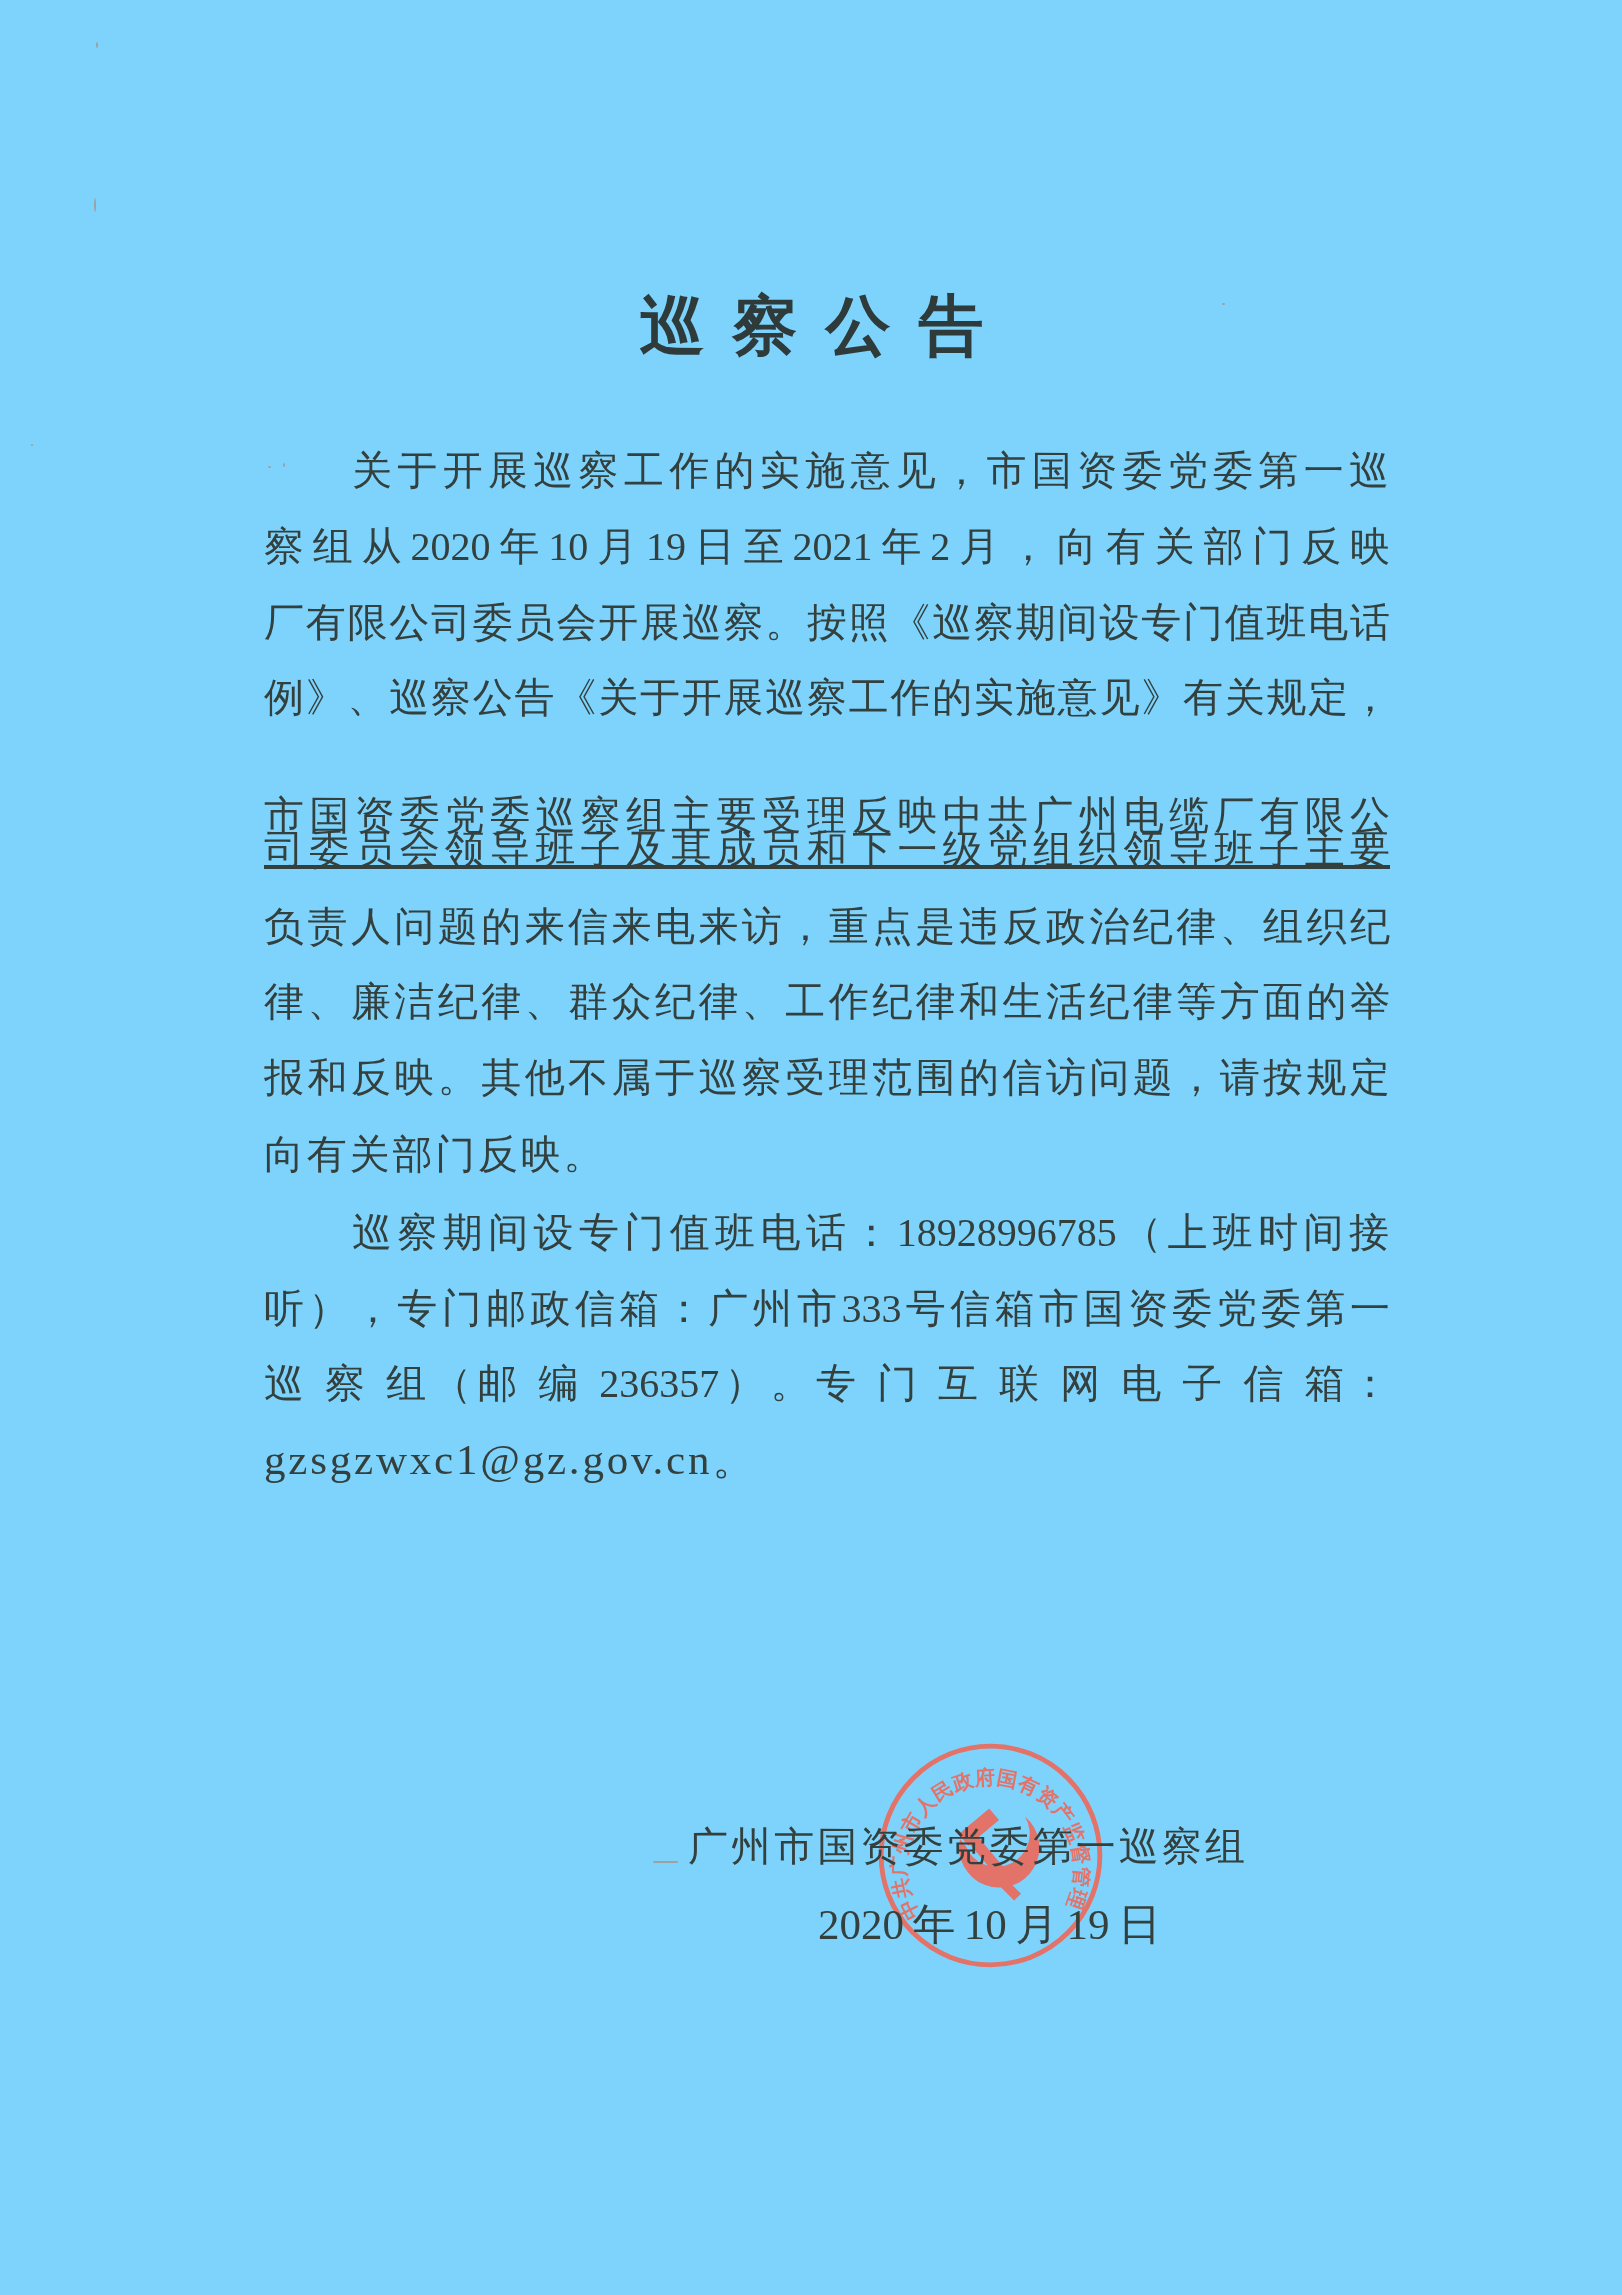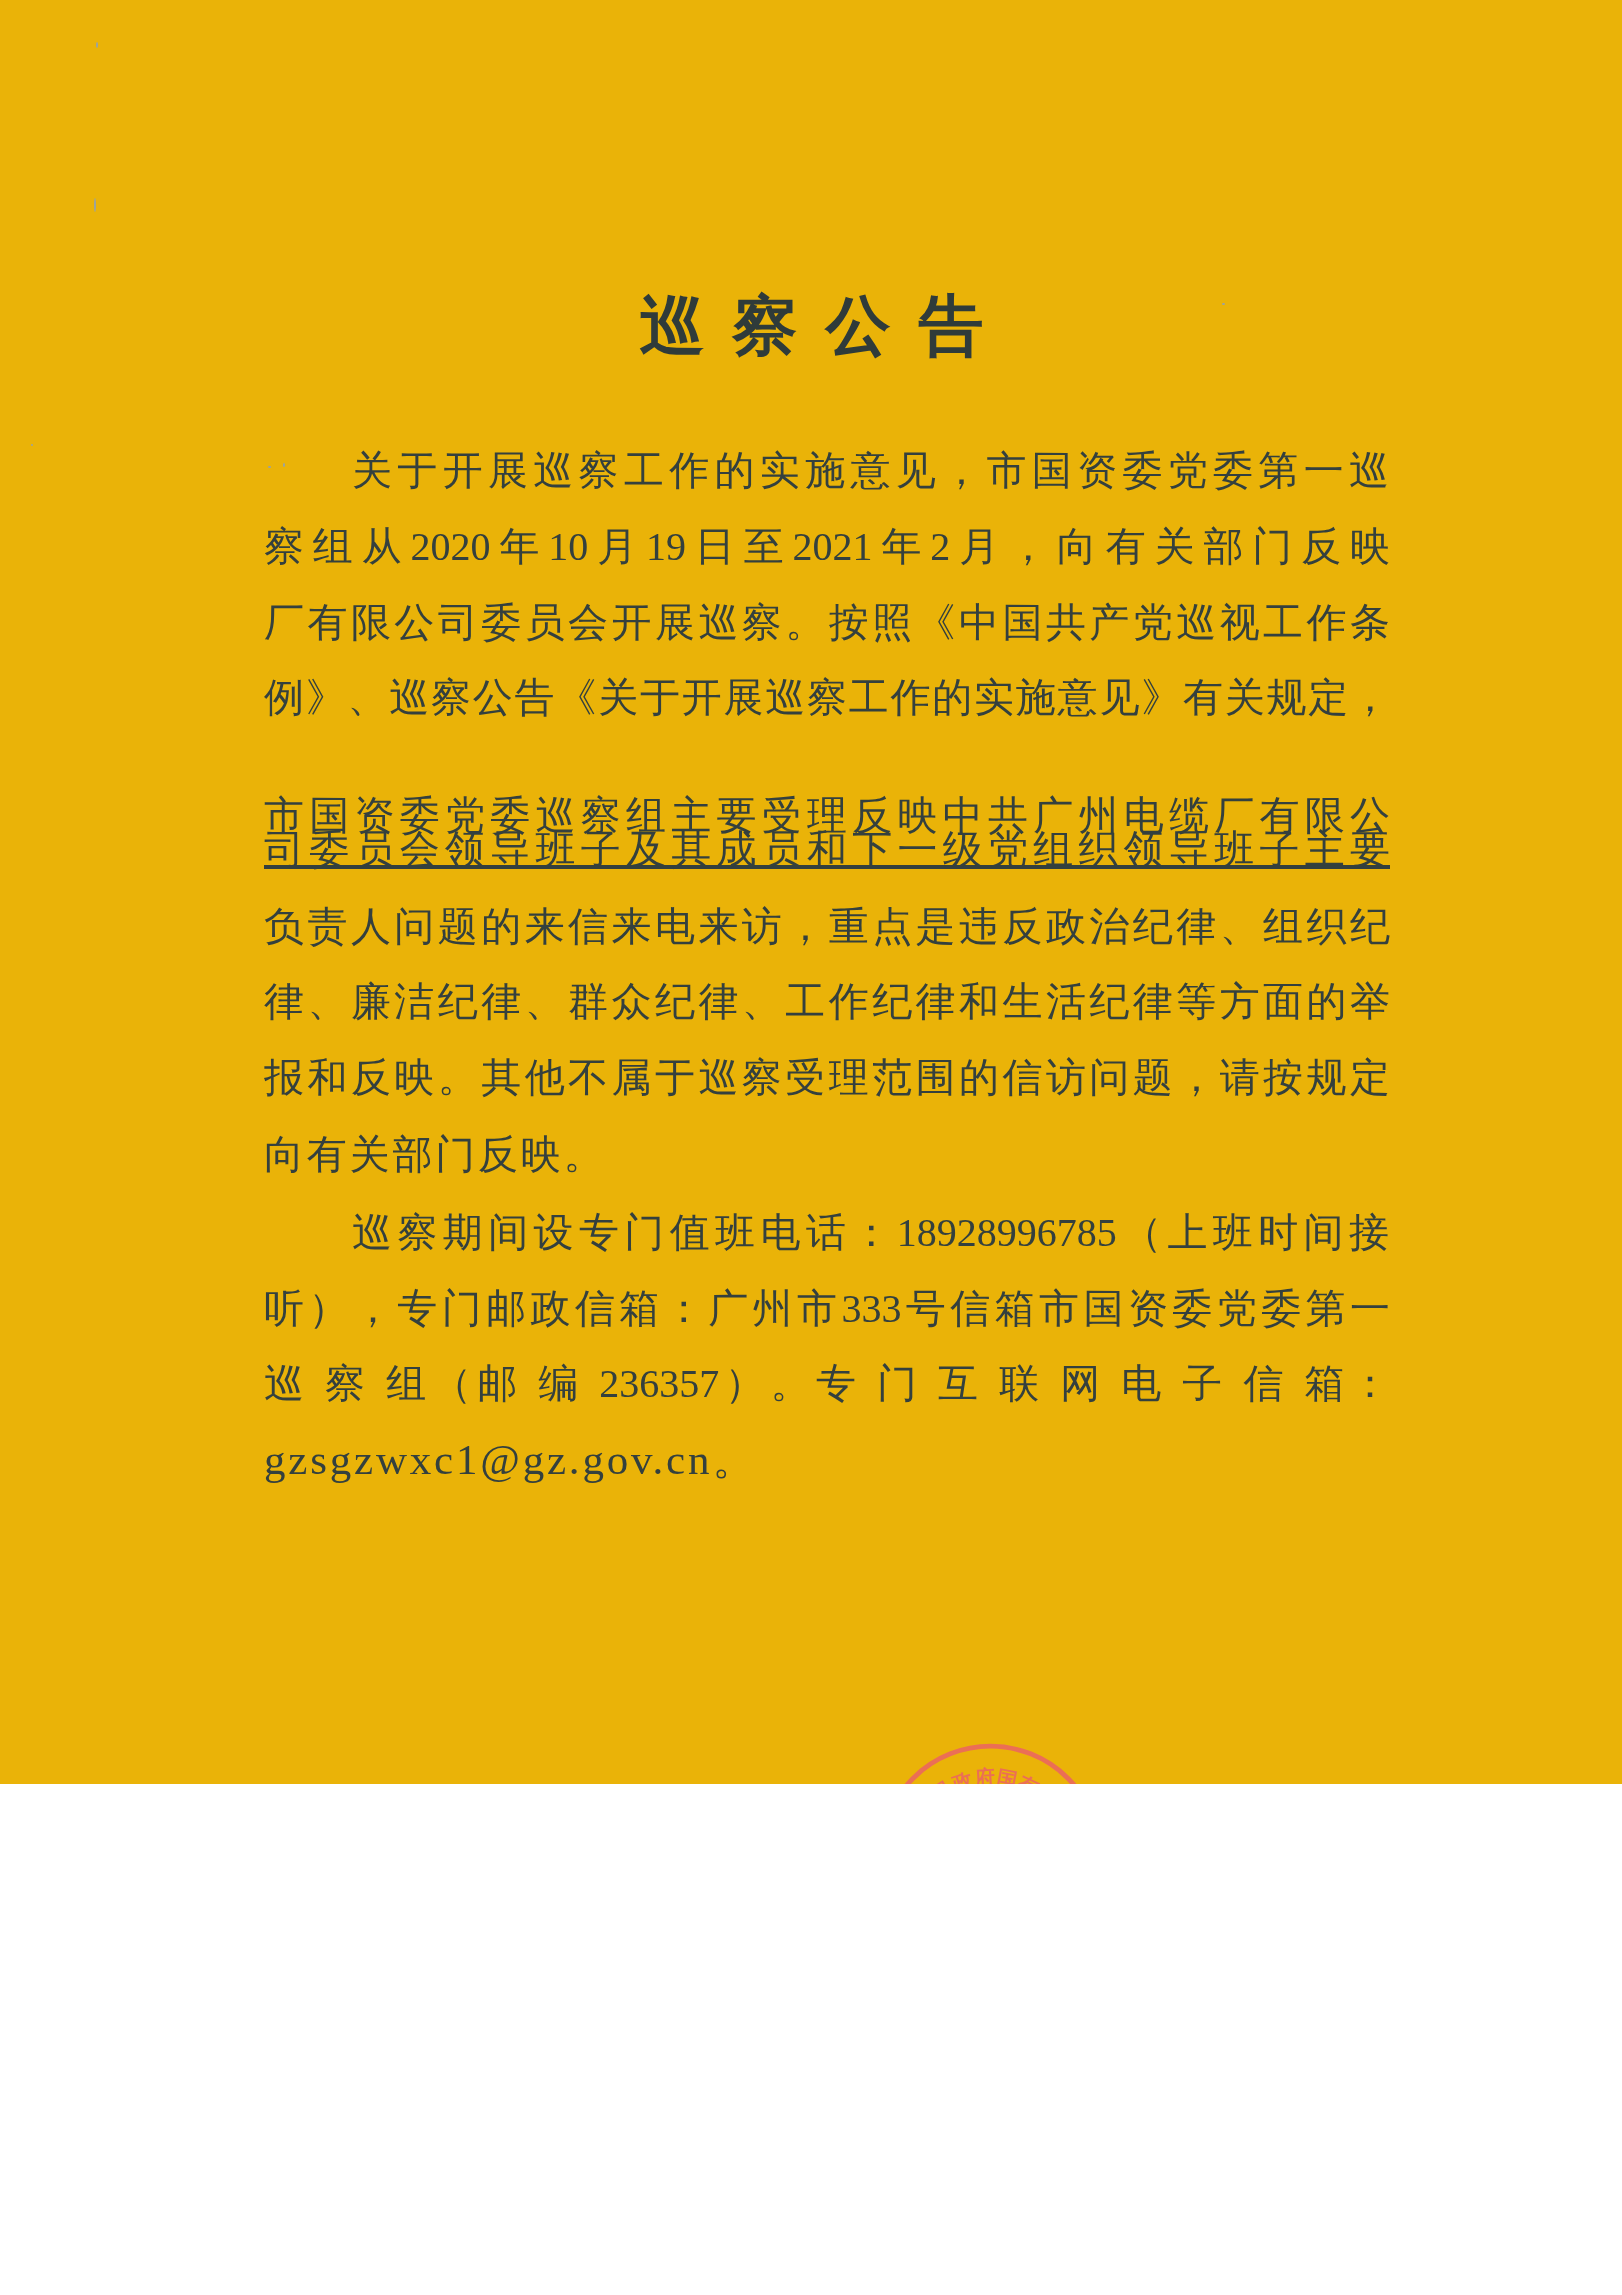--- a/index.html
+++ b/index.html
@@ -3,22 +3,22 @@
 <meta charset="utf-8">
 <style>
   html, body {
     margin: 0;
     padding: 0;
     background: #ffffff;
   }
   .page {
     position: relative;
     width: 1623px;
-    height: 1784px;
-    background: #eab308;
+    height: 2295px;
+    background: #7dd3fc;
     overflow: hidden;
     color: #34403e;
     font-family: "Liberation Serif", "DejaVu Serif", serif;
   }
   .title {
     position: absolute;
     left: 0;
     width: 1623px;
     top: 288px;
     height: 76px;
@@ -109,21 +109,21 @@
   <div class="speck" style="left:31px;top:444px;width:2.1px;height:2.1px;"></div>
   <div class="speck" style="left:268px;top:466px;width:2.8px;height:2.1px;"></div>
   <div class="speck" style="left:283px;top:463px;width:2.1px;height:3.5px;"></div>
   <div class="speck" style="left:653px;top:1861px;width:25px;height:2.1px;border-radius:1.4px;"></div>
 
   <div class="title">巡察公告</div>
 
   <div>
     <div class="line justify indent" style="top:446px;">关于开展巡察工作的实施意见，市国资委党委第一巡</div>
     <div class="line justify" style="top:522px;">察组从2020年10月19日至2021年2月，向有关部门反映</div>
-    <div class="line justify" style="top:598px;">厂有限公司委员会开展巡察。按照《中国共产党巡视工作条</div>
+    <div class="line justify" style="top:598px;">厂有限公司委员会开展巡察。按照《巡察期间设专门值班电话</div>
     <div class="line justify" style="top:673px;">例》、巡察公告《关于开展巡察工作的实施意见》有关规定，</div>
     <div class="line justify" style="top:750px;margin-top:41px;">市国资委党委巡察组主要受理反映中共广州电缆厂有限公</div>
     <div class="line justify" style="top:825px;text-decoration:underline;">司委员会领导班子及其成员和下一级党组织领导班子主要</div>
     <div class="line justify" style="top:902px;">负责人问题的来信来电来访，重点是违反政治纪律、组织纪</div>
     <div class="line justify" style="top:977px;">律、廉洁纪律、群众纪律、工作纪律和生活纪律等方面的举</div>
     <div class="line justify" style="top:1053px;">报和反映。其他不属于巡察受理范围的信访问题，请按规定</div>
     <div class="line left" style="top:1130px;">向有关部门反映。</div>
   </div>
 
   <div>

